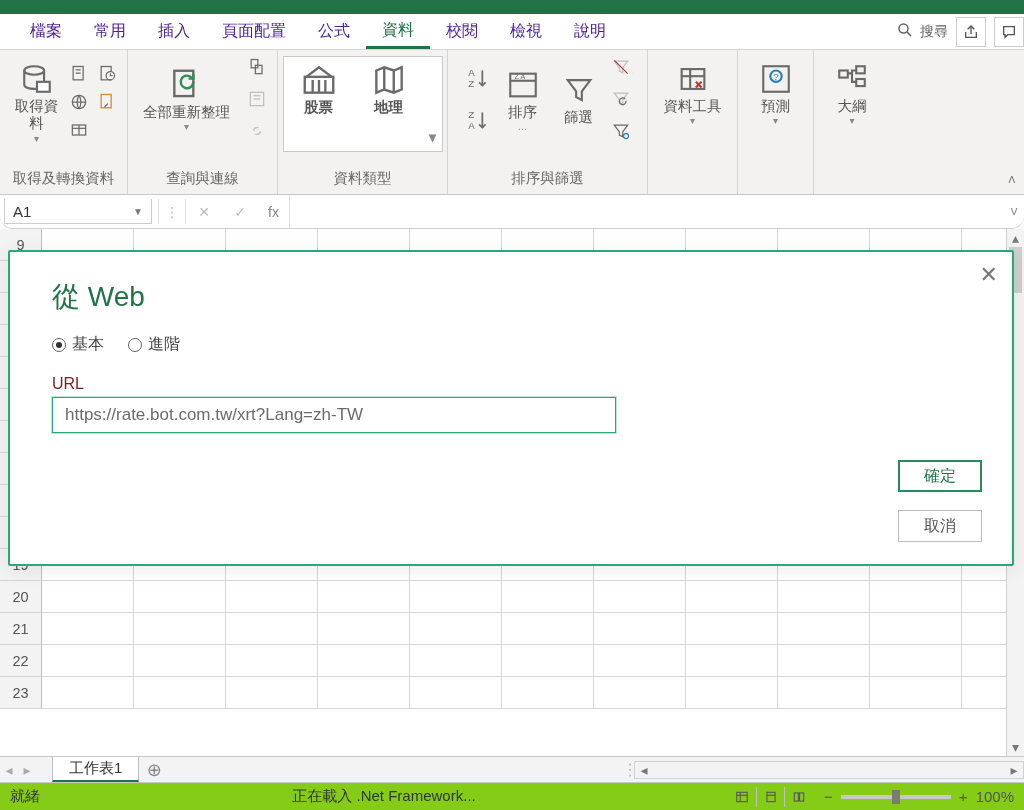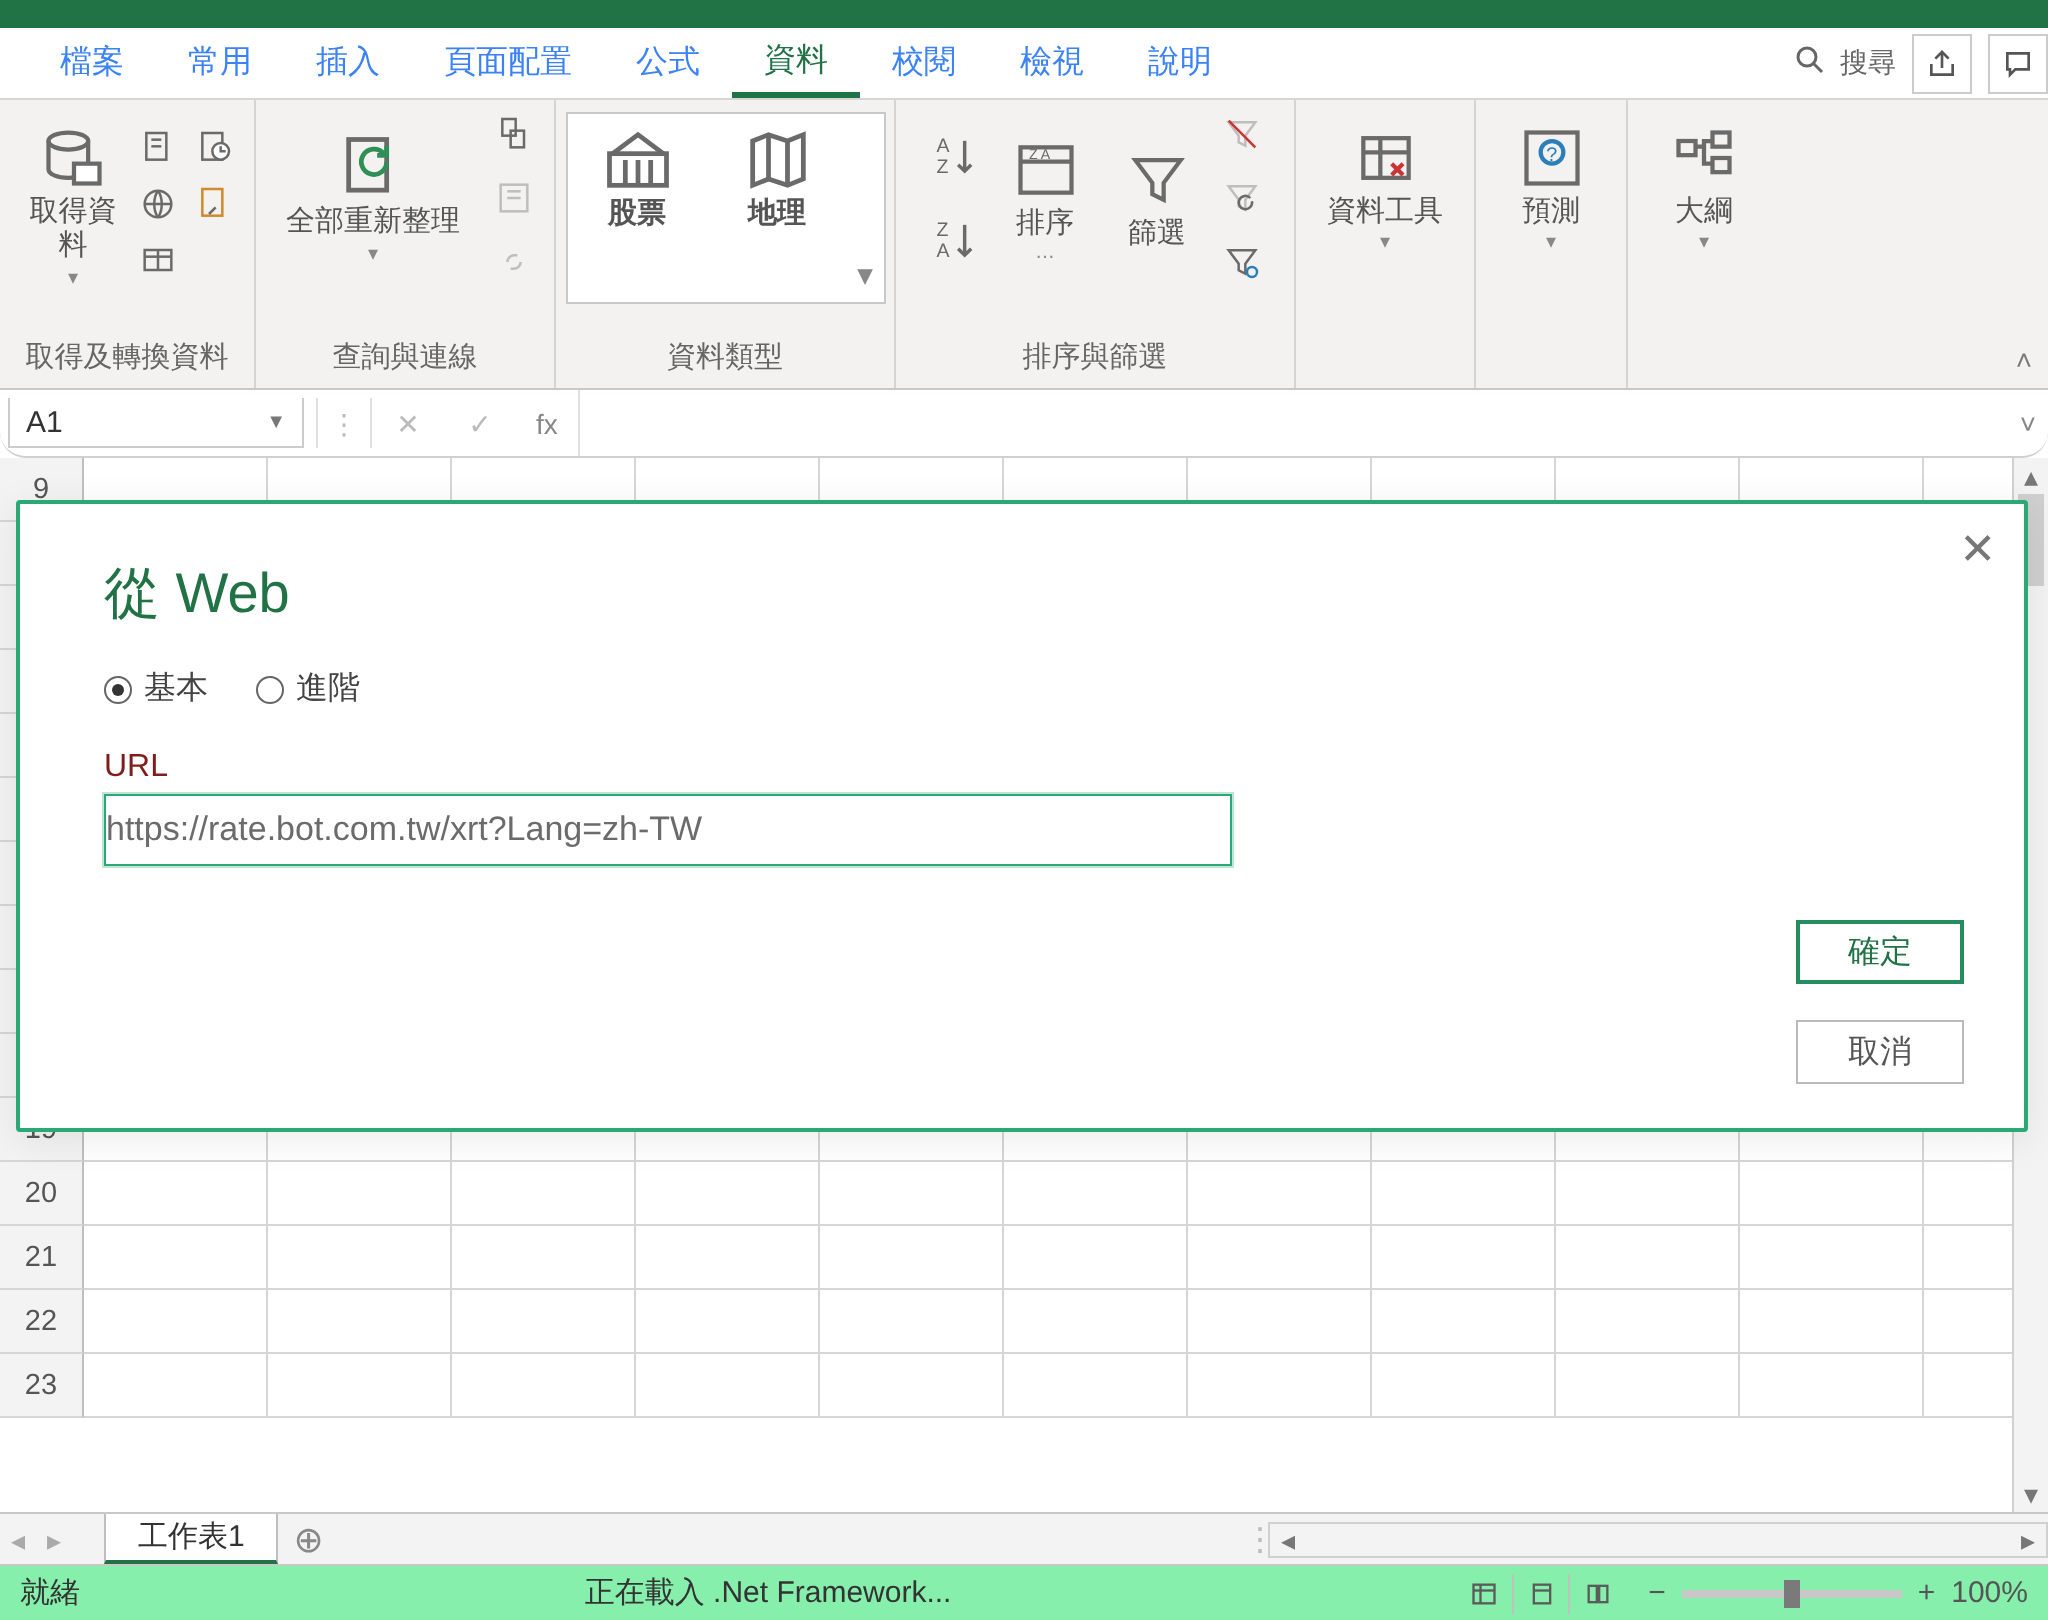--- a/index.html
+++ b/index.html
@@ -4,21 +4,21 @@
 <style>
   * { box-sizing: border-box; font-family: "微軟正黑體", "Microsoft JhengHei", "Segoe UI", sans-serif; }
   html, body { margin: 0; padding: 0; width: 1024px; height: 810px; overflow: hidden; background: #fff; }
   body { display: flex; flex-direction: column; font-size: 14px; color: #333; }
 
   
   .titlebar { height: 14px; background: #217346; }
 
   
   .tabs { height: 36px; display: flex; align-items: center; padding-left: 14px; border-bottom: 1px solid #d6d6d6;}
-  .tab { padding: 0 16px; height: 100%; display:flex; align-items:center; font-size: 16px; color:#3b82f6; cursor:pointer;}
+  .tab { padding: 0 16px; height: 100%; display:flex; align-items:center; font-size: 16px; color:#4c1d95; cursor:pointer;}
   .tab.active { color:#217346; border-bottom: 3px solid #217346; padding-bottom:0;}
   .tabs .spacer { flex:1; }
   .tabs .search { display:flex; align-items:center; color:#666; gap:6px;}
   .tabs .icon-right { width:30px; height:30px; border:1px solid #ccc; margin-left:8px; display:flex; align-items:center; justify-content:center; color:#444; }
 
   
   .ribbon { height: 145px; display:flex; background:#f3f2f1; border-bottom:1px solid #c8c8c8; position:relative;}
   .group { display:flex; flex-direction:column; align-items:center; border-right:1px solid #d4d4d4; padding:6px 8px 2px;}
   .group .label { font-size:14.5px; color:#666; margin-top:auto; padding:4px 0;text-align:right;}
   .row { display:flex; gap:6px; align-items:center;}
@@ -41,21 +41,21 @@
 
   
   .dialog { position:absolute; left:8px; top:250px; width:1006px; height:316px; background:#fff; border:2px solid #2aa876; border-radius:2px; box-shadow:0 4px 20px rgba(0,0,0,.08); z-index:50; padding:26px 42px;}
   .dialog .close { position:absolute; right:14px; top:10px; color:#777; font-size:22px; cursor:pointer;}
   .dialog h2 { color:#217346; font-weight:400; font-size:28px; margin:0 0 18px; }
   .radio-row { display:flex; gap:24px; margin-bottom:20px; align-items:center;}
   .radio { display:flex; align-items:center; gap:6px; font-size:16px; color:#444;}
   .radio .dot { width:14px; height:14px; border-radius:50%; border:1px solid #666; display:inline-block; position:relative;}
   .radio.checked .dot::after { content:""; position:absolute; inset:3px; background:#333; border-radius:50%;}
   .fld-label { color:#7f1d1d; font-size:16px; margin-bottom:4px;}
-  .url-input { width:564px; height:36px; border:1px solid #2aa876; outline:1px solid #bfe5d3; font-size:17px; font-family:"Segoe UI",sans-serif; color:#6b6b6b; padding:0 0;}
+  .url-input { width:564px; height:36px; border:1px solid #2aa876; outline:1px solid #bfe5d3; font-size:17px; font-family:"Segoe UI",sans-serif; color:#6b6b6b; padding:0 12px;}
   .btns { position:absolute; right:30px; bottom:22px; display:flex; gap:18px;flex-direction:column;}
   .btn { width:84px; height:32px; display:flex; align-items:center; justify-content:center; font-size:16px; cursor:pointer;}
   .btn.ok { border:2px solid #248c5f; color:#217346;}
   .btn.cancel { border:1px solid #bbb; color:#555;}
 
   
   .gridwrap { flex:1; position:relative; overflow:hidden;}
   .rowhdr { position:absolute; left:0; top:0; width:42px;}
   .rowh { height:32px; border-bottom:1px solid #d6d6d6; border-right:1px solid #bfbfbf; display:flex; align-items:center; justify-content:center; color:#555; background:#f3f3f3; font-size:14.5px;}
   .cells { position:absolute; left:42px; top:0; right:18px; }
@@ -71,21 +71,21 @@
   .sheet { padding:2px 16px; background:#fff; border:1px solid #bfbfbf; border-bottom:2px solid #217346; border-top:none; margin-left:16px; font-size:15px;}
   .addsheet { width:30px; text-align:center; color:#888; font-size:18px;}
   .sheetbar .mid { flex:1;}
   .hscroll-area { width:390px; height:18px; display:flex; align-items:center; background:#f3f3f3; border:1px solid #d0d0d0;}
   .hscroll-area .tr { width:18px; text-align:center; color:#777;}
   .hscroll-area .trk { flex:1; position:relative;}
   .hscroll-area .th { position:absolute; left:0; top:2px; bottom:2px; width:46px; background:#cfcfcf;}
   .drag-sep { width:12px; text-align:center; color:#bbb; font-size:16px;}
 
   
-  .status { height:28px; display:flex; align-items:center; background:#86efac; border-top:1px solid #c8c8c8; font-size:15px; padding:0 10px; gap:12px;}
+  .status { height:28px; display:flex; align-items:center; background:#84cc16; border-top:1px solid #c8c8c8; font-size:15px; padding:0 10px; gap:12px;}
   .status .mid { flex:1;}
   .viewbtn { width:28px; height:20px; border-left:1px solid #c0c0c0; display:flex; align-items:center; justify-content:center; color:#5b5b5b;}
   .viewbtn.first { border-left:none;}
   .zoom { display:flex; align-items:center; gap:8px; color:#555;}
   .zoom .track { width:110px; height:4px; background:#c8c8c8; position:relative;}
   .zoom .handle { position:absolute; left:50%; top:-5px; width:8px; height:14px; background:#7a7a7a; transform:translateX(-50%);}
 </style>
 </head>
 <body>
 

